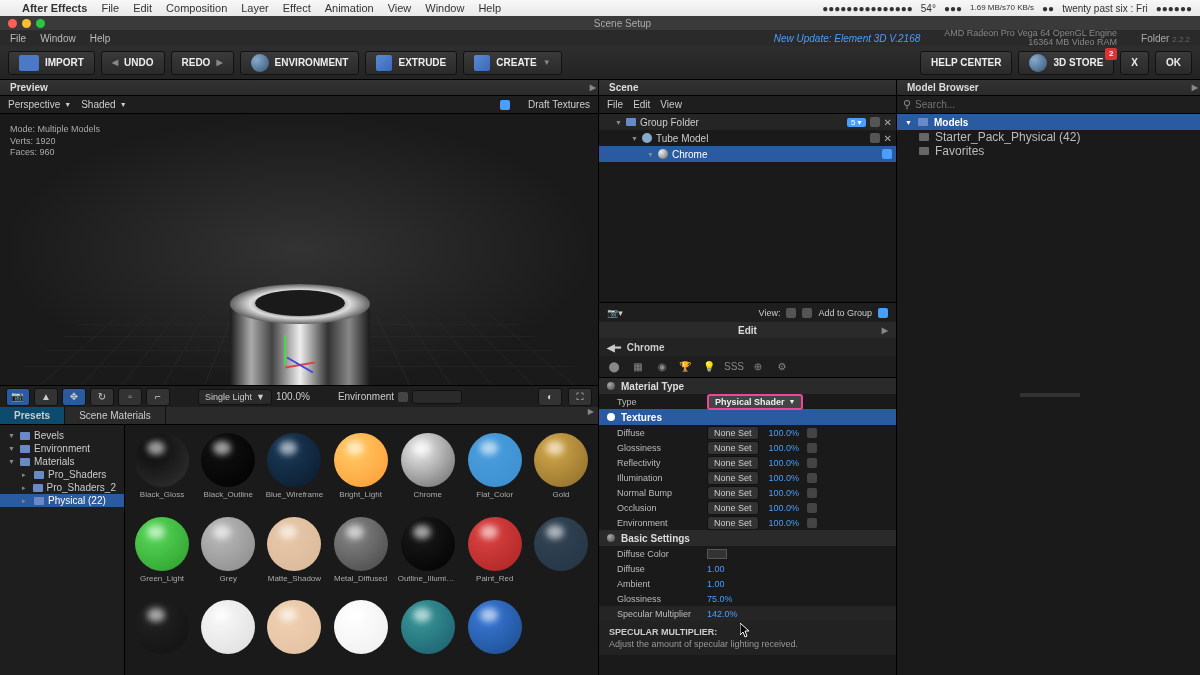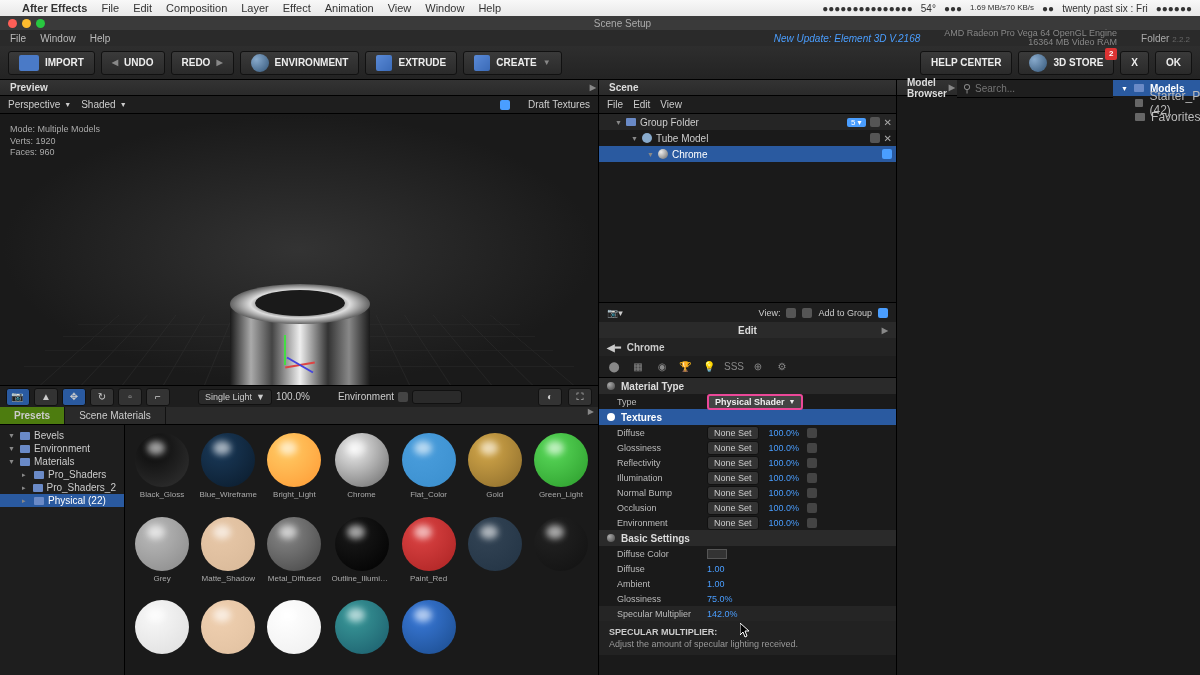--- a/index.html
+++ b/index.html
@@ -32,21 +32,21 @@
 .tb-cube { width: 16px; height: 16px; background: linear-gradient(135deg, #5a8ad7, #3a6ab7); border-radius: 2px; }
 .tb-arrow { font-size: 8px; color: #888; }
 .top-toolbar .right-group { margin-left: auto; display: flex; gap: 6px; align-items: center; }
 .badge-red { position: absolute; top: -4px; right: -4px; background: #d33; width: 12px; height: 12px; border-radius: 2px; font-size: 8px; display: flex; align-items: center; justify-content: center; color: #fff; }
 .globe-icon { width: 18px; height: 18px; border-radius: 50%; background: radial-gradient(circle at 30% 30%, #8ac, #357); }
 
 
 .main { display: flex; height: 595px; }
 .col-left { width: 598px; display: flex; flex-direction: column; }
 .col-mid { width: 298px; display: flex; flex-direction: column; border-left: 1px solid #000; }
-.col-right { width: 304px; display: flex; flex-direction: row; border-left: 1px solid #000; }
+.col-right { width: 304px; display: flex; flex-direction: column; border-left: 1px solid #000; }
 
 .panel-header { height: 16px; background: linear-gradient(#333, #2a2a2a); display: flex; align-items: center; padding: 0 10px; font-size: 10px; color: #ddd; font-weight: bold; border-bottom: 1px solid #000; position: relative; }
 .panel-header .expander { position: absolute; right: 2px; font-size: 8px; color: #888; }
 
 .sub-toolbar { height: 18px; background: #1e1e1e; display: flex; align-items: center; padding: 0 8px; gap: 10px; font-size: 10px; color: #ccc; border-bottom: 1px solid #000; }
 .dropdown { display: flex; align-items: center; gap: 4px; cursor: pointer; }
 .dropdown .arrow { font-size: 7px; }
 .sub-toolbar .checkbox { width: 10px; height: 10px; background: #4a9eff; border-radius: 2px; }
 
 
@@ -66,21 +66,21 @@
 .view-tools { height: 22px; background: #1e1e1e; display: flex; align-items: center; padding: 0 6px; gap: 4px; border-top: 1px solid #000; }
 .vt-btn { width: 24px; height: 18px; background: #333; border: 1px solid #111; border-radius: 3px; display: flex; align-items: center; justify-content: center; cursor: pointer; }
 .vt-btn.active { background: #2a5aa0; }
 .vt-select { background: #2a2a2a; border: 1px solid #111; padding: 2px 6px; border-radius: 3px; font-size: 9px; color: #ccc; display: flex; gap: 4px; align-items: center; }
 .vt-right { margin-left: auto; display: flex; gap: 6px; }
 
 
 .presets-panel { height: 250px; display: flex; }
 .tab-row { height: 18px; background: #2a2a2a; display: flex; border-bottom: 1px solid #000; }
 .tab { padding: 0 14px; display: flex; align-items: center; font-size: 10px; color: #ccc; cursor: pointer; border-right: 1px solid #111; }
-.tab.active { background: #4d7c0f; font-weight: bold; }
+.tab.active { background: #0c4a6e; font-weight: bold; }
 .preset-tree { width: 125px; background: #1e1e1e; border-right: 1px solid #000; padding: 4px 0; }
 .tree-item { padding: 1px 8px; font-size: 10px; color: #ccc; cursor: pointer; display: flex; align-items: center; gap: 4px; }
 .tree-item.indent { padding-left: 22px; }
 .tree-item.selected { background: #2a5aa0; color: #fff; }
 .folder-icon { width: 10px; height: 8px; background: #6a8ac7; border-radius: 1px; display: inline-block; }
 .disclosure { font-size: 7px; color: #888; width: 8px; }
 
 .material-grid { flex: 1; background: #1a1a1a; overflow-y: auto; padding: 6px; display: grid; grid-template-columns: repeat(7, 1fr); gap: 4px; }
 .mat-item { display: flex; flex-direction: column; align-items: center; gap: 3px; cursor: pointer; padding: 2px; }
 .sphere { width: 54px; height: 54px; border-radius: 50%; position: relative; }
@@ -329,20 +329,24 @@
             <span class="folder-icon"></span>
             <span>Physical (22)</span>
           </div>
         </div>
       <div class="material-grid" id="material-grid">
           <div class="mat-item">
             <div class="sphere" style="background:radial-gradient(circle at 35% 30%, #0a0a0a, #333)"></div>
             <div class="mat-label">Black_Gloss</div>
           </div>
           <div class="mat-item">
+            <div class="sphere" style="background:radial-gradient(circle at 35% 30%, #111, #000)"></div>
+            <div class="mat-label">Black_Outline</div>
+          </div>
+          <div class="mat-item">
             <div class="sphere" style="background:radial-gradient(circle at 35% 30%, #1a3a5a, #0a1a2a)"></div>
             <div class="mat-label">Blue_Wireframe</div>
           </div>
           <div class="mat-item">
             <div class="sphere" style="background:radial-gradient(circle at 35% 30%, #ffcc66, #ff9933)"></div>
             <div class="mat-label">Bright_Light</div>
           </div>
           <div class="mat-item">
             <div class="sphere" style="background:radial-gradient(circle at 35% 30%, #eee, #666)"></div>
             <div class="mat-label">Chrome</div>

